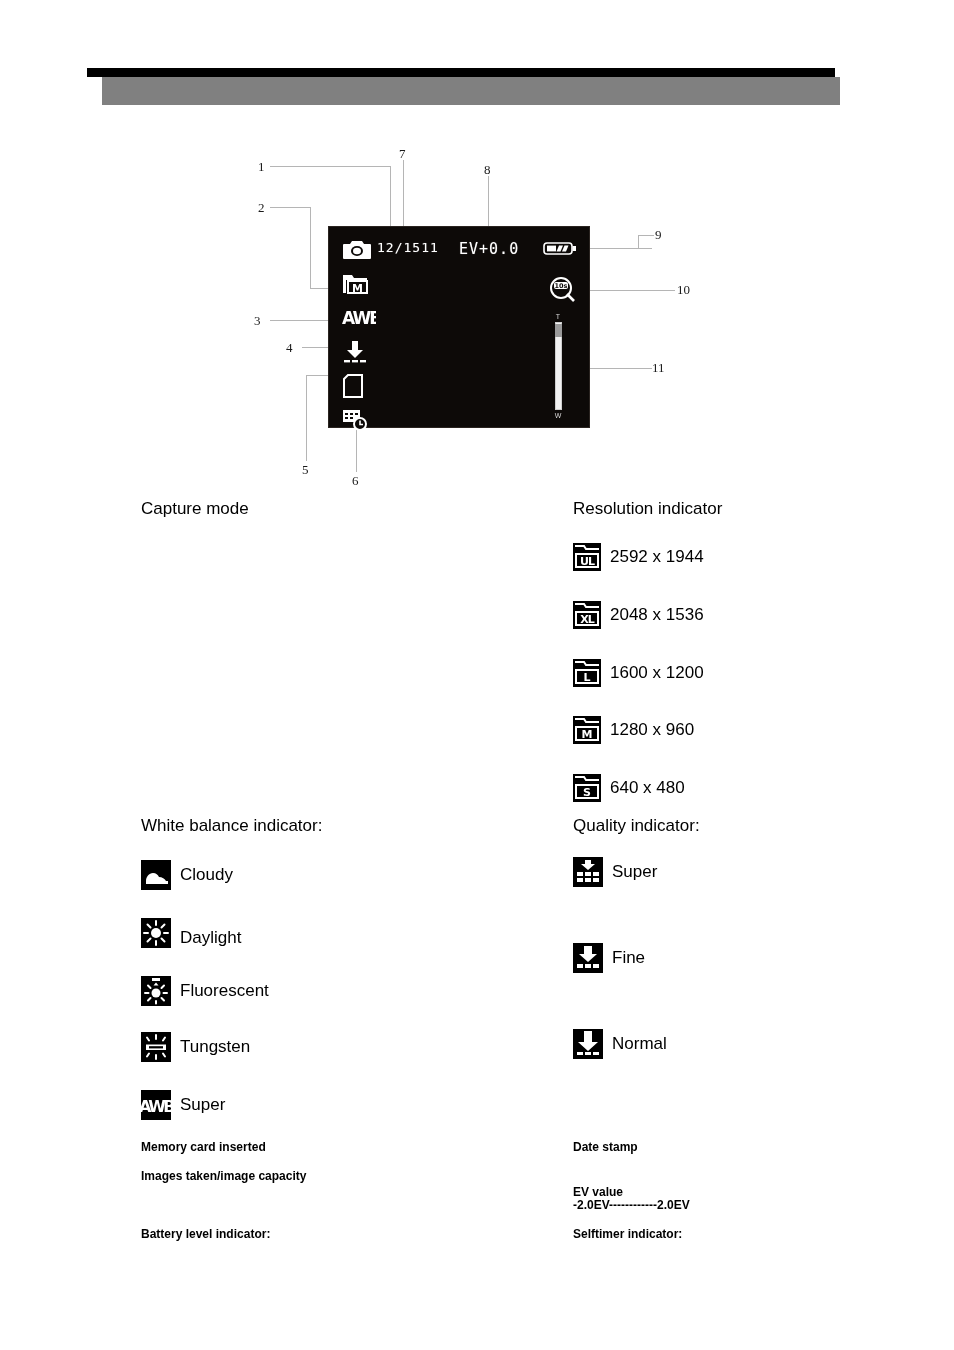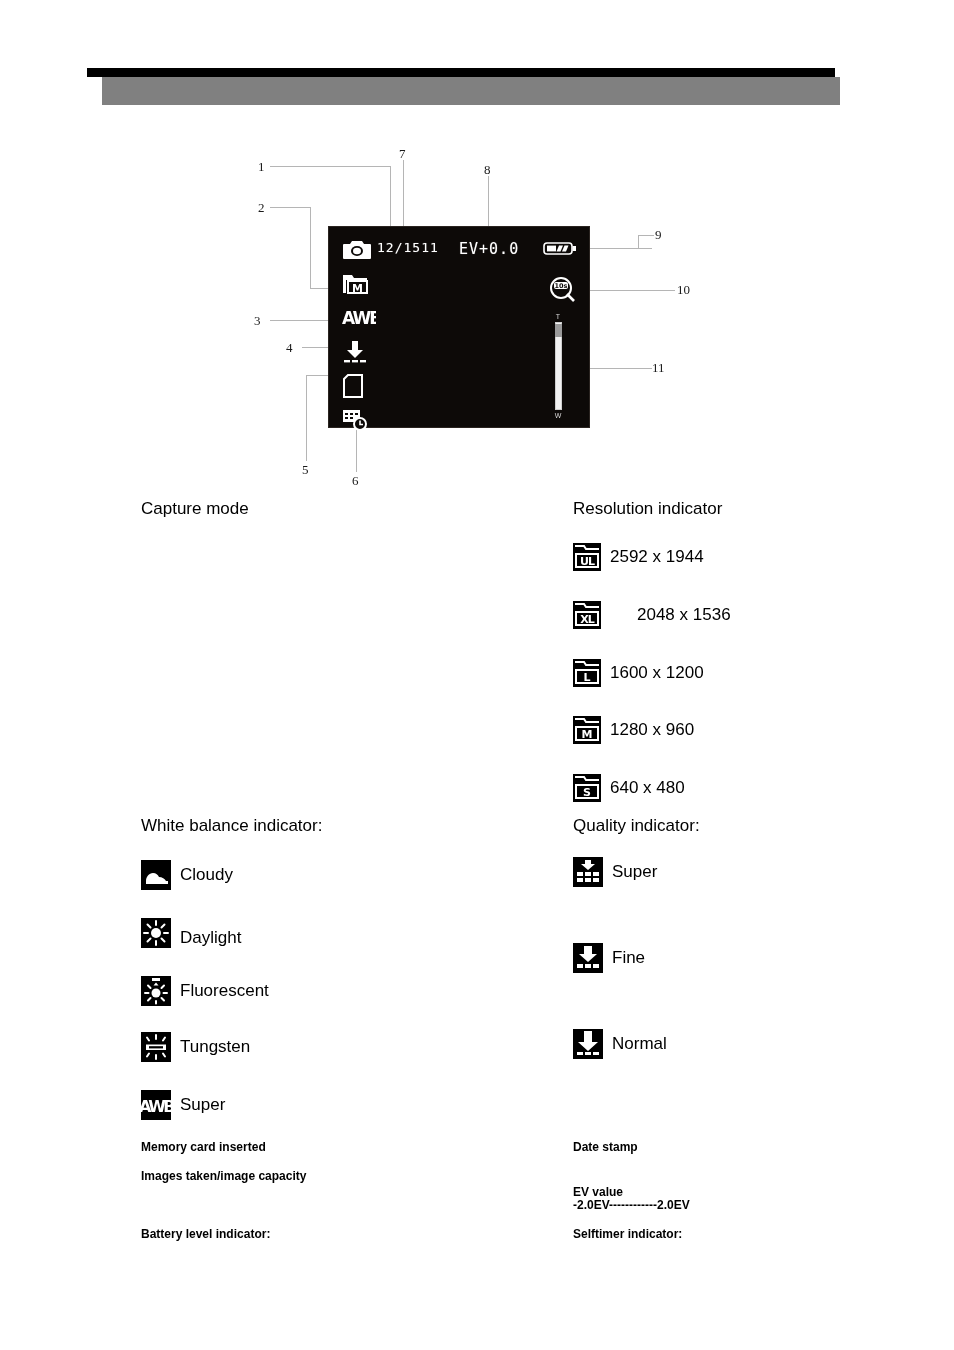--- a/index.html
+++ b/index.html
@@ -377,21 +377,21 @@
 <div class="col-right icon-row" style="top:543px;">
   <svg class="res-icon" viewBox="0 0 28 28">
     <rect width="28" height="28" fill="#000"></rect>
     <path d="M2 3h9l2 3h13" fill="none" stroke="#fff" stroke-width="2"></path>
     <rect x="3" y="11" width="22" height="13" fill="none" stroke="#fff" stroke-width="2"></rect>
     <text x="14" y="22" font-family="DejaVu Sans, sans-serif" font-size="11" font-weight="bold" fill="#fff" text-anchor="middle" letter-spacing="-1">UL</text>
   </svg>
   <span class="row-label">2592 x 1944</span>
 </div>
 
-<div class="col-right icon-row" style="top:601px;gap:27px;">
+<div class="col-right icon-row" style="top:601px;">
   <svg class="res-icon" viewBox="0 0 28 28">
     <rect width="28" height="28" fill="#000"></rect>
     <path d="M2 3h9l2 3h13" fill="none" stroke="#fff" stroke-width="2"></path>
     <rect x="3" y="11" width="22" height="13" fill="none" stroke="#fff" stroke-width="2"></rect>
     <text x="14" y="22" font-family="DejaVu Sans, sans-serif" font-size="11" font-weight="bold" fill="#fff" text-anchor="middle" letter-spacing="-1">XL</text>
   </svg>
   <span class="row-label">2048 x 1536</span>
 </div>
 
 <div class="col-right icon-row" style="top:659px;">

